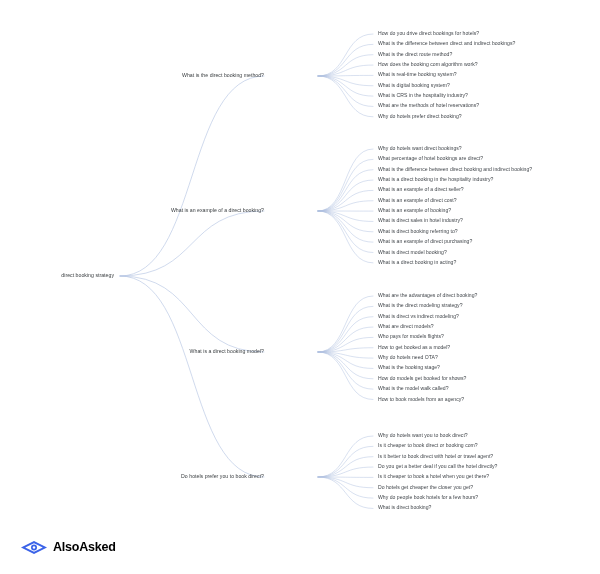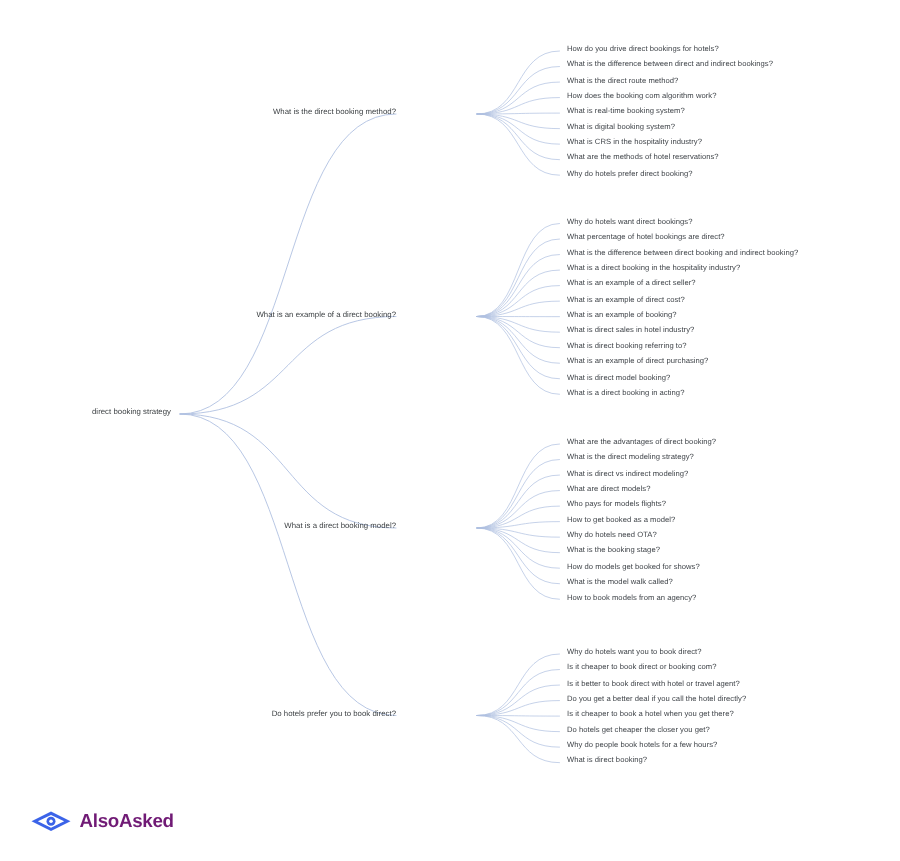--- a/index.html
+++ b/index.html
@@ -61,21 +61,21 @@
     gap: 5px;
   }
   #logo .mark {
     width: 28px;
     height: 15px;
     display: block;
   }
   #logo .wordmark {
     font-size: 12.5px;
     font-weight: bold;
-    color: #701a75;
+    color: #000000;
     letter-spacing: -0.2px;
     line-height: 1;
   }
 </style>
 </head>
 <body>
 
 <div id="canvas">
 
   <svg id="edges" viewBox="0 0 600 574" preserveAspectRatio="none">

